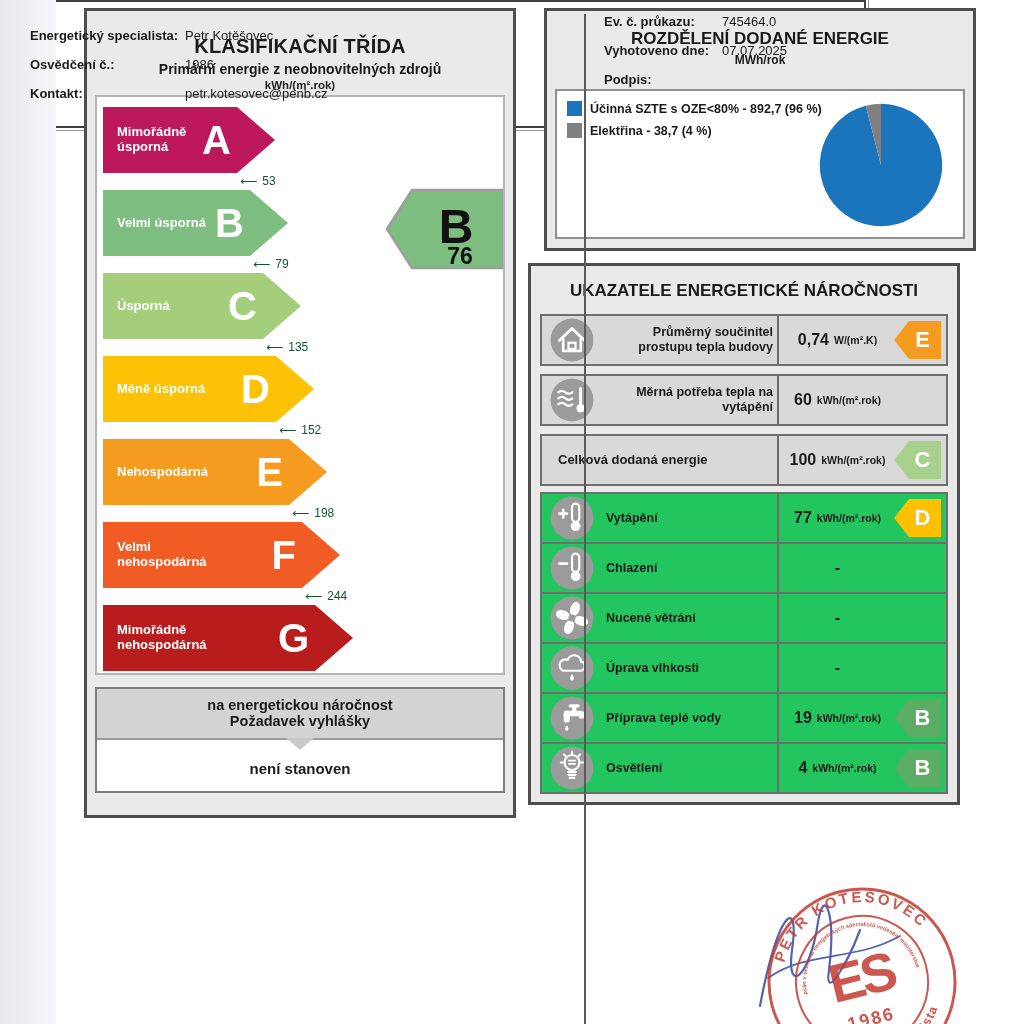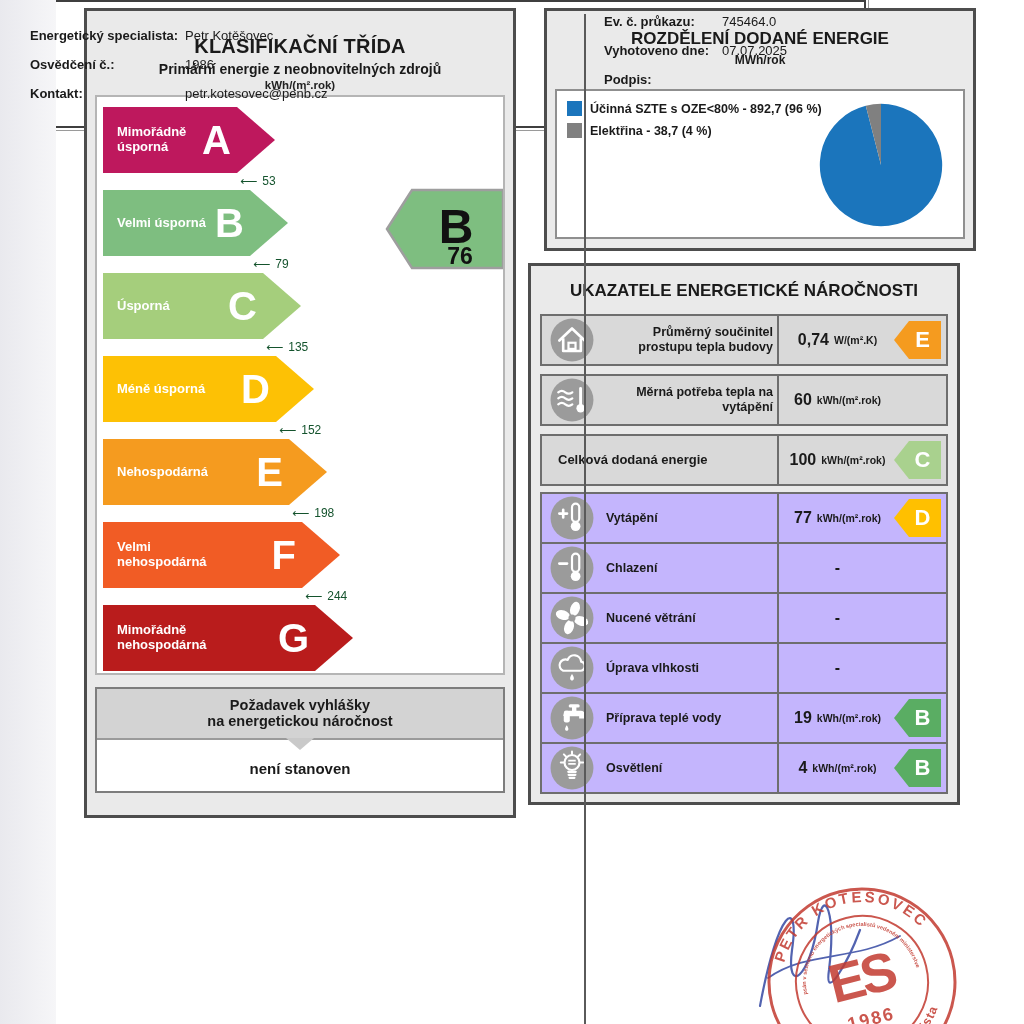--- a/index.html
+++ b/index.html
@@ -36,21 +36,21 @@
   .pie-box{position:absolute;left:8px;top:78px;width:410px;height:150px;background:#fff;
     border:2px solid #8f8f8f;box-sizing:border-box;}
   .legend{position:absolute;left:10px;top:10px;}
   .legend-item{display:flex;align-items:center;margin-bottom:7px;}
   .legend-swatch{width:15px;height:15px;margin-right:8px;flex:none;}
   .legend-label{font-size:12.5px;font-weight:700;}
   #pie-svg{position:absolute;right:14px;top:6px;}
   
   #ind-panel{left:528px;top:263px;width:432px;height:542px;padding:0 9px;}
   .ip-title{font-size:17px;font-weight:800;text-align:center;margin-top:15px;margin-bottom:13px;}
-  .ind-row{box-sizing:border-box;height:52px;border:2px solid #6e6e6e;background:#c4b5fd;
+  .ind-row{box-sizing:border-box;height:52px;border:2px solid #6e6e6e;background:#22c55e;
     display:flex;align-items:stretch;}
   .ind-row.grey{background:#d9d9d9;}
   .ind-row.gap{margin-bottom:8px;text-align:right;}
   .stacked .ind-row{margin-top:-2px;}
   .ind-left{width:237px;display:flex;align-items:center;border-right:2px solid #6e6e6e;box-sizing:border-box;padding-left:8px;}
   .ind-icon{flex:none;margin-right:12px;}
   .ind-label{font-size:12.5px;font-weight:700;line-height:1.2;padding-right:4px;}
   .ind-label.big{font-size:13px;padding-left:8px;}
   .ind-right{flex:1;position:relative;display:flex;align-items:center;justify-content:center;padding-right:50px;}
   .ind-value{font-size:16px;font-weight:800;}
@@ -128,22 +128,22 @@
 
     <svg id="rating-arrow" width="122" height="84">
       <polygon points="3,42 28,3 119,3 119,81 28,81" stroke="#9e9e9e" stroke-width="2.5" style="fill: rgb(126, 190, 128);"></polygon>
       <text x="72" y="56" text-anchor="middle" font-size="48" font-weight="800" fill="#111">B</text>
       <text x="76" y="77" text-anchor="middle" font-size="23" font-weight="800" fill="#111">76</text>
     </svg>
   </div>
 
   <div class="req-box">
     <div class="req-head">
+      <div>na energetickou náročnost</div>
       <div>Požadavek vyhlášky</div>
-      <div>na energetickou náročnost</div>
       <div class="req-tri"></div>
     </div>
     <div class="req-body">není stanoven</div>
   </div>
 </div>
 
 <div class="panel" id="pie-panel">
   <div class="pp-title">ROZDĚLENÍ DODANÉ ENERGIE</div>
   <div class="pp-unit">MWh/rok</div>
   <div class="pie-box">

